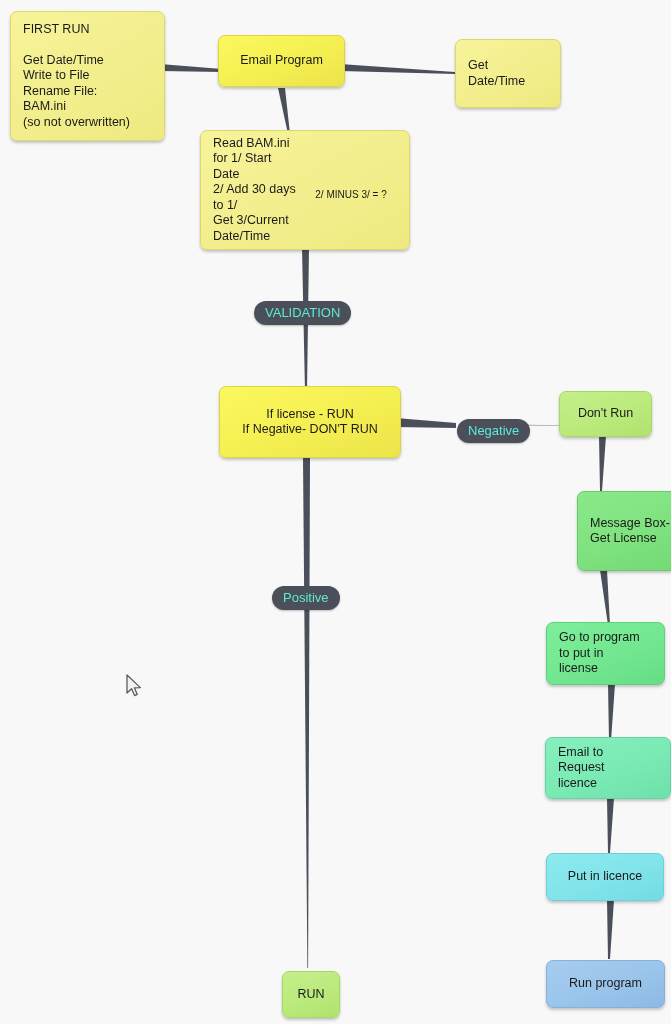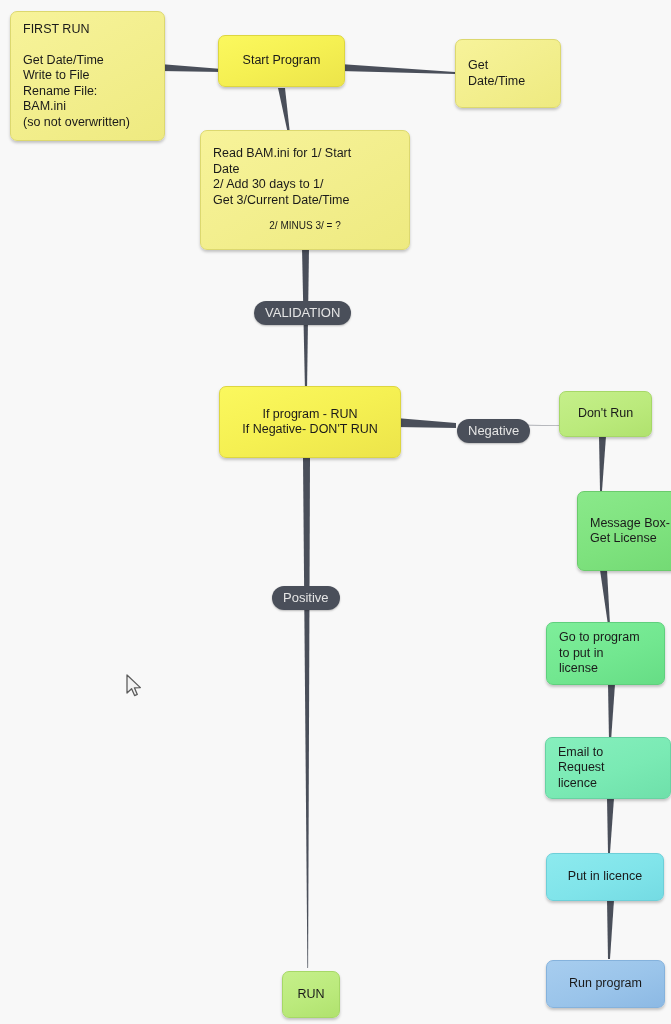--- a/index.html
+++ b/index.html
@@ -69,21 +69,21 @@
     border: 1px solid #85b2dc;
   }
 
   
   .emph { font-weight: normal; font-size: 10px; }
 
   
   .pill {
     position: absolute;
     background: #4a4f5a;
-    color: #e5e5e5;
+    color: #5eead4;
     border-radius: 999px;
     font-size: 13px;
     line-height: 1;
     padding: 5px 11px 6px 11px;
     z-index: 8;
     white-space: nowrap;
     box-shadow: 0 1px 2px rgba(0,0,0,0.25);
   }
 
   
@@ -169,38 +169,38 @@
     <div class="txt">FIRST RUN
 
 Get Date/Time
 Write to File
 Rename File:
 BAM.ini
 (so not overwritten)</div>
   </div>
 
   <div class="node yellow-bright center" style="left:218px; top:35px; width:127px; height:52px;">
-    <div class="txt">Start Program</div>
+    <div class="txt">Email Program</div>
   </div>
 
   <div class="node yellow-pale" style="left:455px; top:39px; width:106px; height:69px;">
     <div class="txt">Get
 Date/Time</div>
   </div>
 
-  <div class="node yellow-pale" style="left:200px; top:130px; width:210px; height:120px; flex-direction:column; justify-content:center; align-items:flex-start;">
+  <div class="node yellow-pale" style="left:200px; top:130px; width:210px; height:120px; justify-content:center; align-items:center;">
     <div class="txt">Read BAM.ini for 1/ Start
 Date
 2/ Add 30 days to 1/
 Get 3/Current Date/Time</div>
     <div class="txt emph" style="text-align:center; margin-top:10px;">2/ MINUS 3/ = ?</div>
   </div>
 
   <div class="node yellow-bright center" style="left:219px; top:386px; width:182px; height:72px;">
-    <div class="txt">If program - RUN
+    <div class="txt">If license - RUN
 If Negative- DON'T RUN</div>
   </div>
 
   <div class="node green-lime center" style="left:559px; top:391px; width:93px; height:46px;">
     <div class="txt">Don't Run</div>
   </div>
 
   <div class="node green-mid" style="left:549px; top:491px; width:118px; height:80px;margin-left:28px;">
     <div class="txt">Message Box-
 Get License</div>

